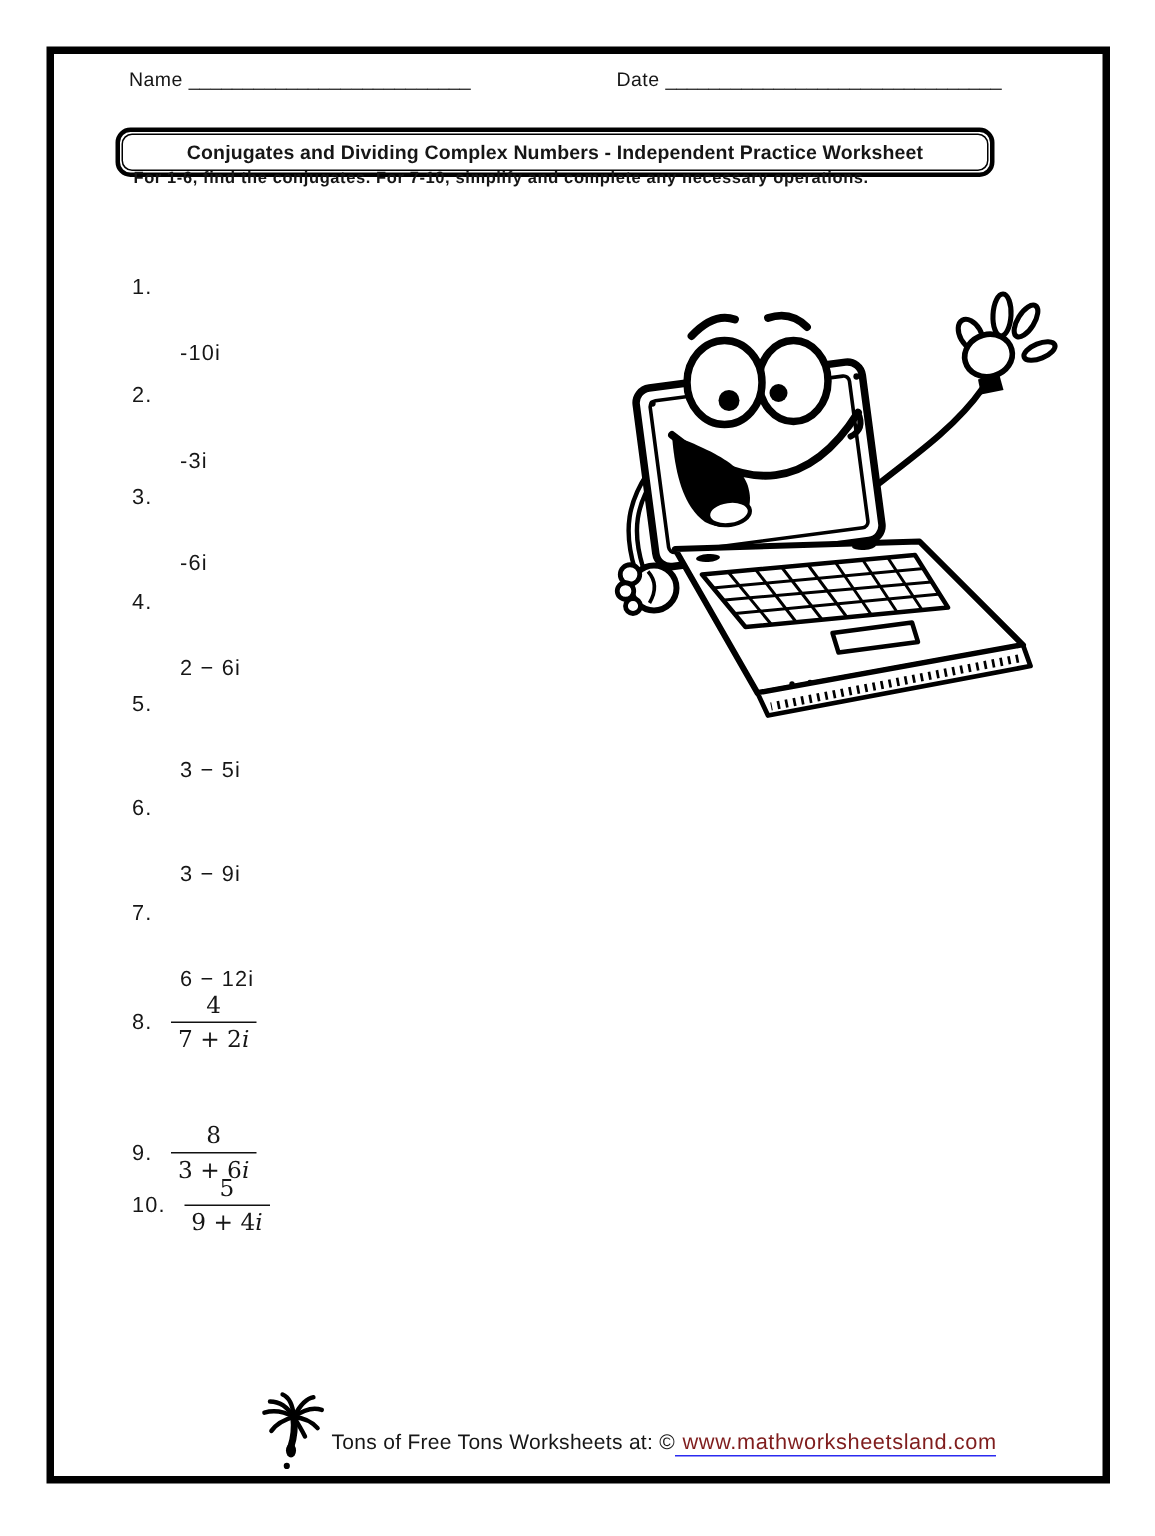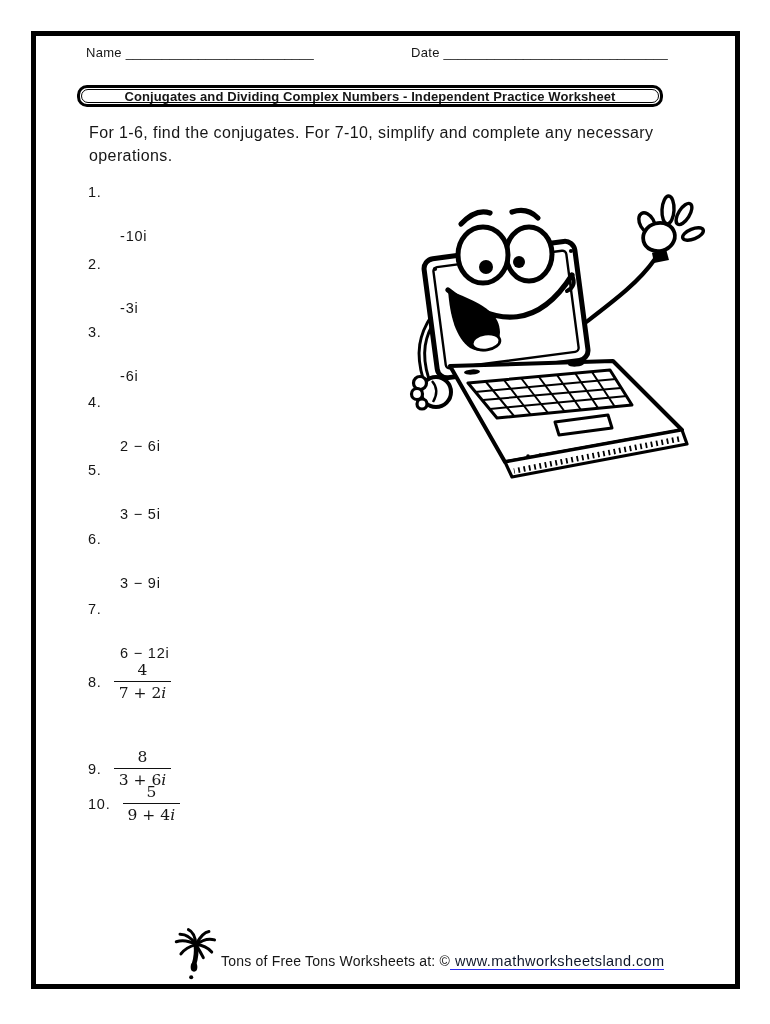--- a/index.html
+++ b/index.html
@@ -16,45 +16,46 @@
     border: 5px solid #000;
   }
   .name-block { position: absolute; top: 45px; font-size: 13px; letter-spacing: .3px; white-space: nowrap; }
   #name-block { left: 86px; }
   #date-block { left: 411px; }
   .blank-line { letter-spacing: 0; }
 
   .title-box {
     position: absolute;
     left: 77px; top: 85px;
-    width: 586px; height: 22px;
+    width: 586px; height: 33px;
     border: 3px solid #000;
     border-radius: 10px;
     display: flex; align-items: center; justify-content: center;
   }
   .title-box::after {
     content: "";
     position: absolute; inset: 1px;
     border: 1.5px solid #000;
     border-radius: 7px;
     pointer-events: none;
   }
   .title-box span {
     font-weight: bold;
     font-size: 13px;
     letter-spacing: .1px;
     white-space: nowrap;
   }
   .instructions {
     position: absolute;
-    left: 89px; top: 122px;
+    left: 89px; top: 108px;
     width: 600px;
-    font-size: 16px;
+    font-size: 11px;
     line-height: 22.5px;
     letter-spacing: .4px;
+    font-weight: bold;
   }
   .problem {
     position: absolute;
     left: 88px;
     display: flex;
     font-size: 14.5px;
     letter-spacing: .8px;
     white-space: nowrap;
   }
   .problem .pnum { width: 22px; }
@@ -84,21 +85,21 @@
   .footer-text {
     position: absolute;
     left: 221px; top: 953px;
     font-size: 14px;
     letter-spacing: .2px;
     white-space: nowrap;
   }
   .footer-text a {
     font-size: 14.5px;
     letter-spacing: .4px;
-    color: #0f172a;
+    color: #7f1d1d;
     text-decoration: none;
     border-bottom: 1.4px solid #2b2bf0;
     padding-left: 5px;
     cursor: pointer;
   }
 </style>
 </head>
 <body>
 
 <div class="sheet-border"></div>

